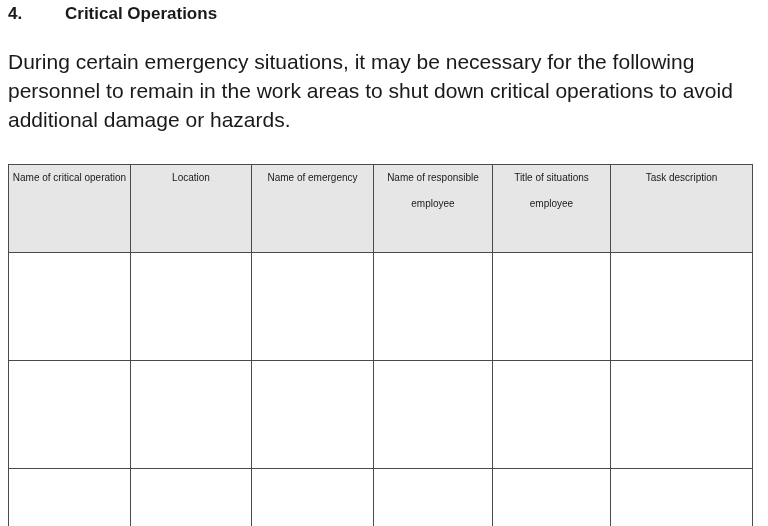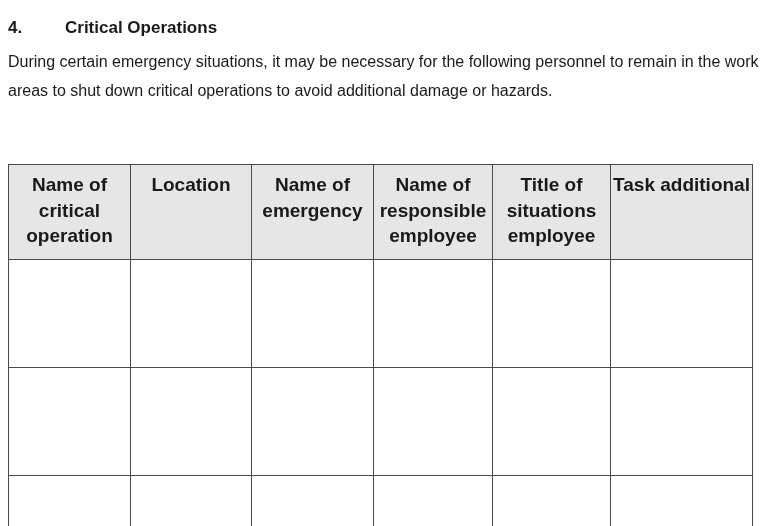--- a/index.html
+++ b/index.html
@@ -11,58 +11,57 @@
       width: 768px;
       height: 526px;
       overflow: hidden;
       position: relative;
       font-family: "Liberation Sans", sans-serif;
       color: #1a1a1a;
     }
     .heading {
       position: absolute;
       left: 8px;
-      top: 18px;
+      top: 4px;
       font-size: 17px;
       font-weight: bold;
       line-height: 20px;
       white-space: nowrap;
     }
     .heading .num {
       display: inline-block;
       width: 57px;
     }
     .para {
       position: absolute;
       left: 8px;
       top: 47px;
       width: 752px;
-      font-size: 16px;
+      font-size: 21px;
       line-height: 29px;
       letter-spacing: 0px;
     }
     table.ops {
       position: absolute;
       left: 8px;
       top: 164px;
       border-collapse: collapse;
       table-layout: fixed;
     }
     table.ops th, table.ops td {
       border: 1px solid #4a4a4a;
       padding: 0;
     }
     table.ops th {
       background: #e6e6e6;
-      font-size: 19px;
-      font-weight: bold;
+      font-size: 10px;
+      font-weight: normal;
       line-height: 25.5px;
       text-align: center;
       vertical-align: top;
-      padding-top: 7px;
       height: 87px;
     }
     table.ops td {
       height: 107px;
       background: #ffffff;
     }
     table.ops td.last {
       height: 107px;
     }
     .sep-gray td { border-top-color: #8a8a8a; }
@@ -85,21 +84,21 @@
     <col style="width:118px">
     <col style="width:142px">
   </colgroup>
   <thead>
     <tr>
       <th>Name of critical operation</th>
       <th>Location</th>
       <th>Name of emergency</th>
       <th>Name of responsible employee</th>
       <th>Title of situations employee</th>
-      <th>Task additional</th>
+      <th>Task description</th>
     </tr>
   </thead>
   <tbody>
     <tr>
       <td></td>
       <td></td>
       <td></td>
       <td></td>
       <td></td>
       <td></td>

